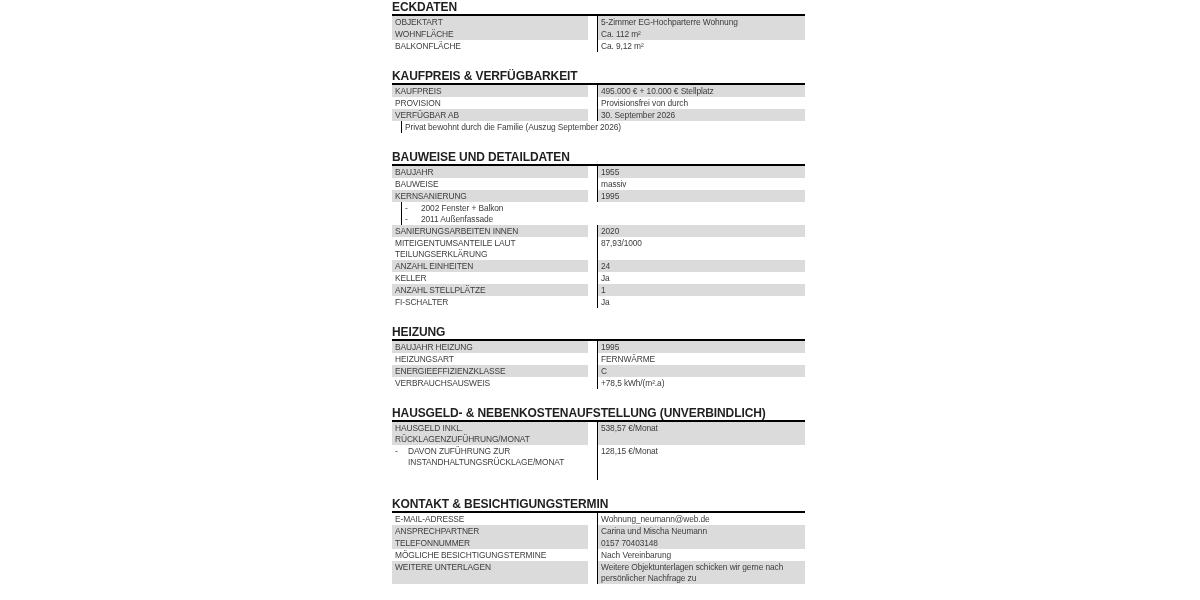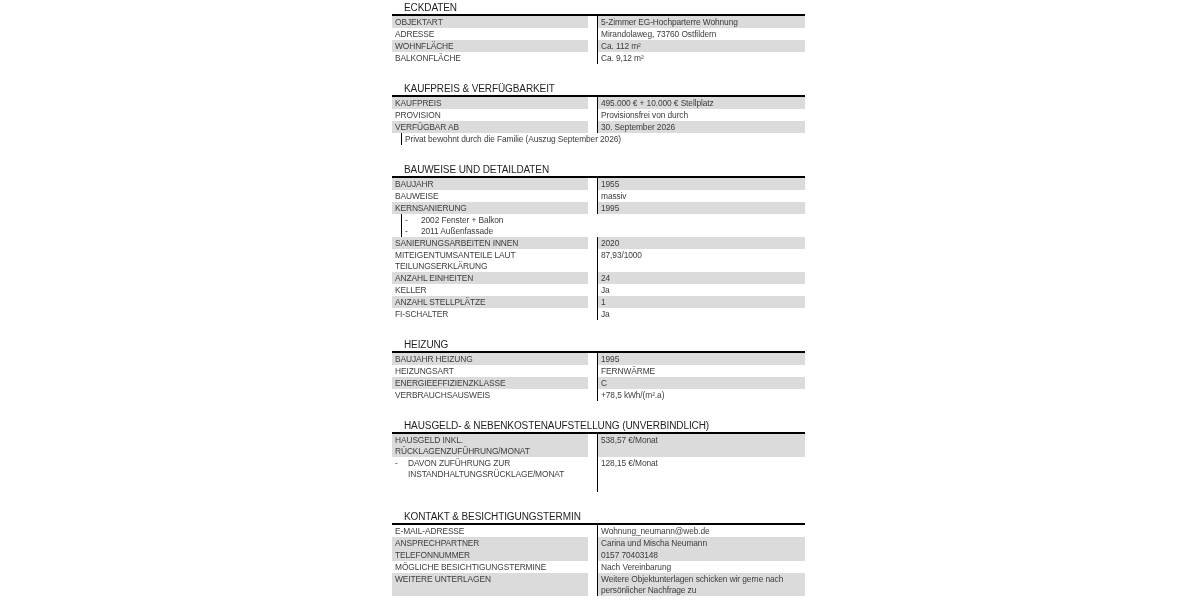--- a/index.html
+++ b/index.html
@@ -13,28 +13,27 @@
   }
   .doc {
     position: absolute;
     left: 392px;
     top: 2px;
     width: 413px;
     color: #3c3c3c;
   }
   .section { margin-bottom: 19px; }
   .section-title {
-    font-size: 10px;
-    font-weight: normal;
+    font-size: 12px;
+    font-weight: bold;
     color: #1f1f1f;
     letter-spacing: -0.1px;
     line-height: 11px;
     margin-bottom: 1px;
     white-space: nowrap;
-    margin-left: 12px;
   }
   .section-table {
     border-top: 2px solid #000000;
   }
   .row {
     display: flex;
     align-items: stretch;
     min-height: 12px;
     font-size: 8.4px;
     line-height: 11px;
@@ -78,26 +77,20 @@
 <div class="doc">
     <div class="section">
       <div class="section-title">ECKDATEN</div>
       <div class="section-table">
         <div class="row stripe">
           <div class="cell label-cell">OBJEKTART</div>
           <div class="gap"></div>
           <div class="vline"></div>
           <div class="cell value-cell">5-Zimmer EG-Hochparterre Wohnung</div>
         </div>
-        <div class="row">
-          <div class="cell label-cell">ADRESSE</div>
-          <div class="gap"></div>
-          <div class="vline"></div>
-          <div class="cell value-cell">Mirandolaweg, 73760 Ostfildern</div>
-        </div>
         <div class="row stripe">
           <div class="cell label-cell">WOHNFLÄCHE</div>
           <div class="gap"></div>
           <div class="vline"></div>
           <div class="cell value-cell">Ca. 112 m²</div>
         </div>
         <div class="row">
           <div class="cell label-cell">BALKONFLÄCHE</div>
           <div class="gap"></div>
           <div class="vline"></div>

